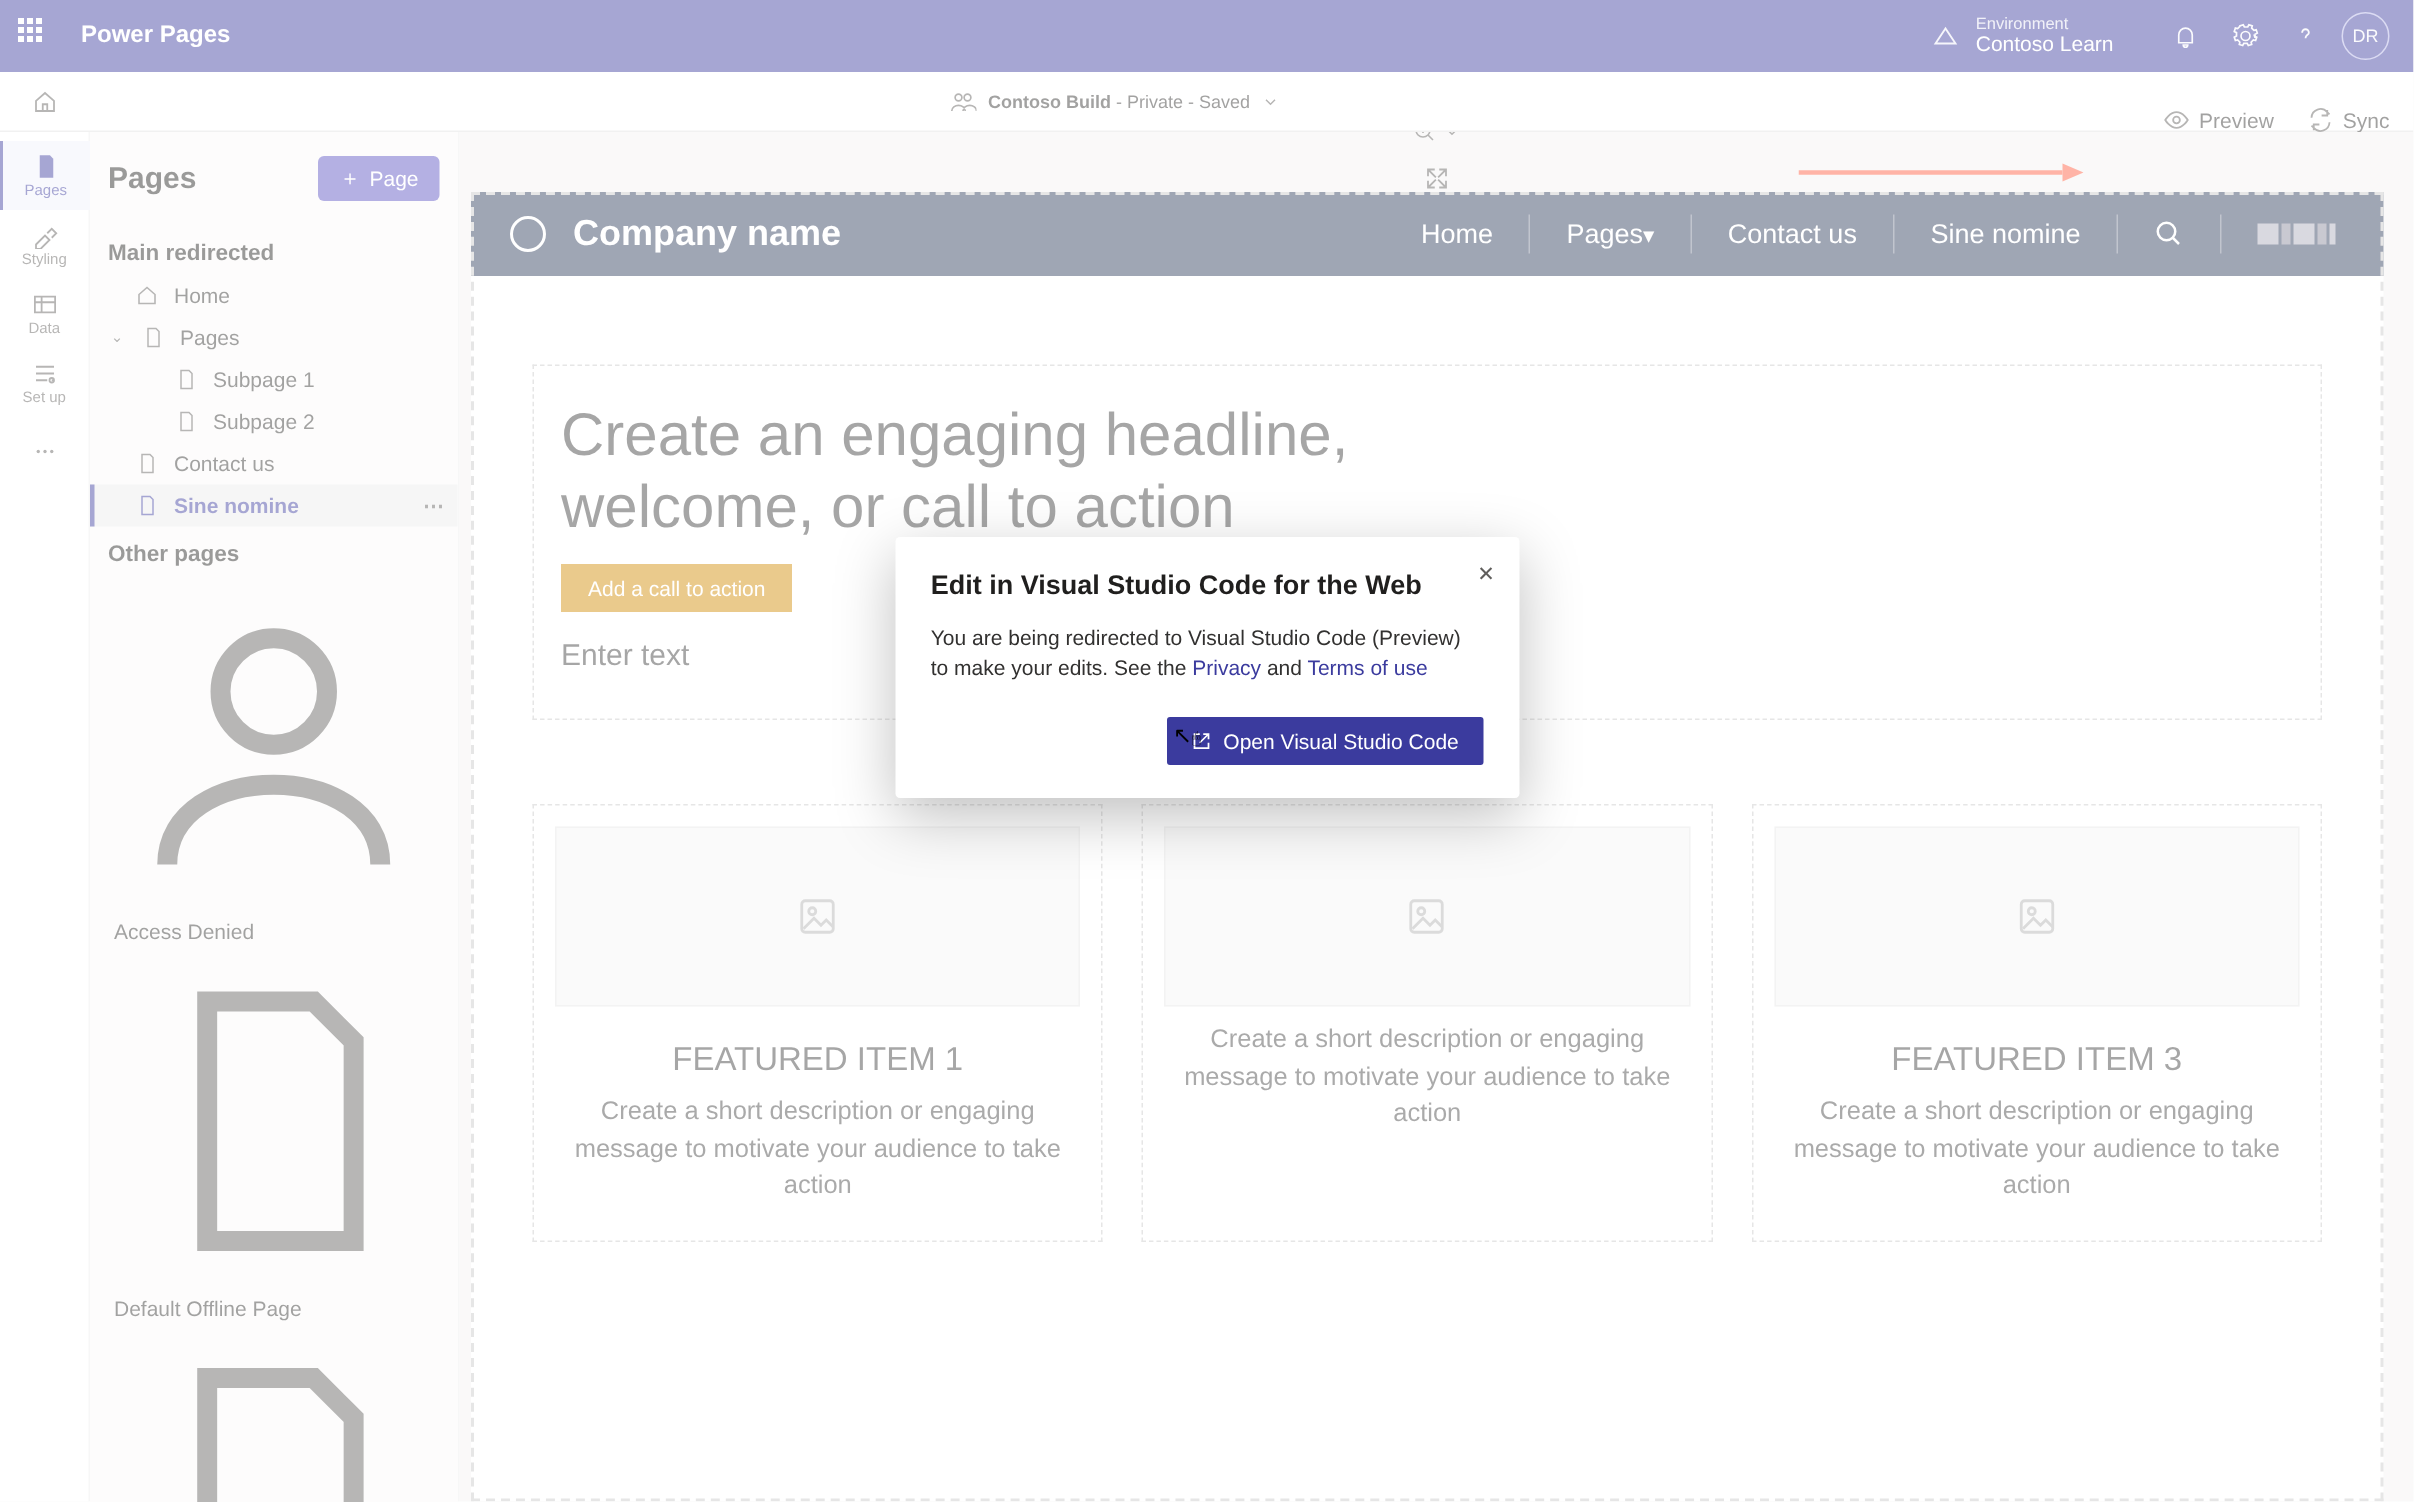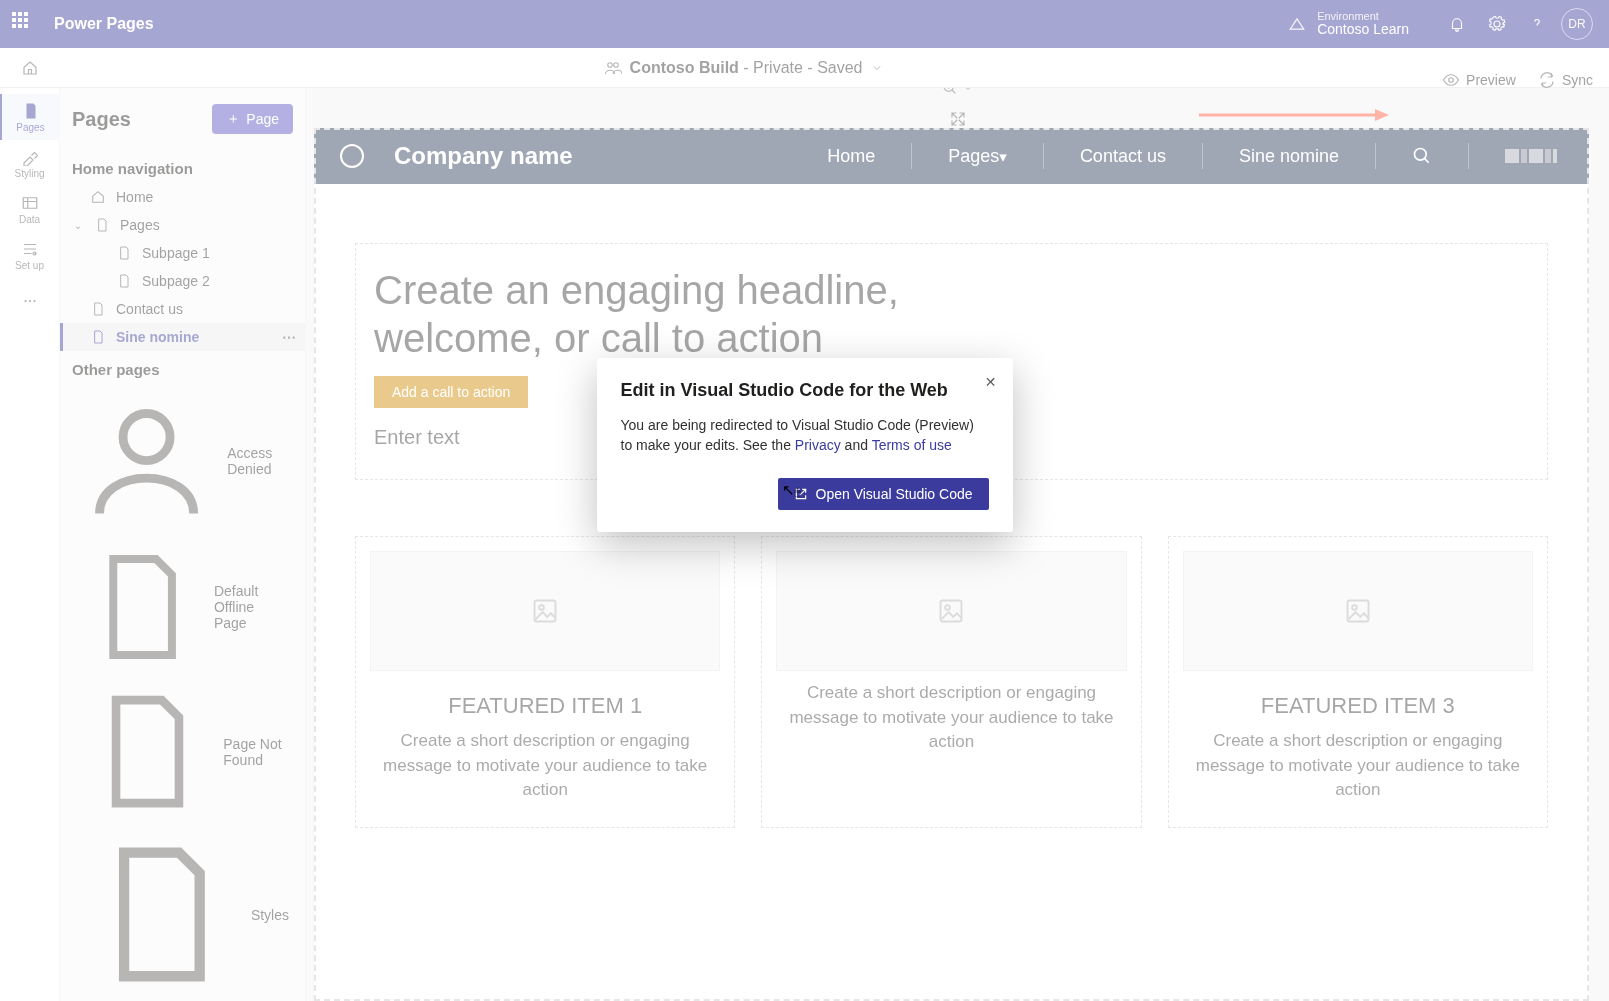--- a/index.html
+++ b/index.html
@@ -15,21 +15,21 @@
 .env-block .env-icon { width: 20px; height: 20px; opacity: .9; }
 .env-text { display:flex; flex-direction:column; line-height:1.1;}
 .env-text small { font-size:11px; opacity:.85;}
 .env-text span { font-size:14px;}
 .top-icon { width: 40px; display:flex; justify-content:center; align-items:center; cursor:pointer; opacity:.95;}
 .avatar { width:32px; height:32px; border:1px solid #b6b6e8; border-radius:50%; display:flex; align-items:center; justify-content:center; font-size:12px;}
 
 
 .subbar { height:40px; background:#fff; border-bottom:1px solid #e1e1e1; display:flex; align-items:center; padding:0 16px; }
 .subbar .home-btn { width:28px; display:flex; justify-content:center; cursor:pointer;}
-.subbar-center { flex:1; display:flex; justify-content:center; align-items:center; gap:8px; font-size:16px; color:#323130;}
+.subbar-center { flex:1; display:flex; justify-content:center; align-items:center; gap:8px; font-size:12px; color:#323130;}
 .subbar-center .people-icon { width:18px; height:18px; }
 .subbar-right { display:flex; align-items:center; gap:22px; font-size:14px; color:#323130;margin-top:25px;}
 .subbar-right .item { display:flex; align-items:center; gap:6px; cursor:pointer;}
 
 
 .rail { position:absolute; top:88px; left:0; width:60px; bottom:0; background:#fff; border-right:1px solid #eee; display:flex; flex-direction:column; align-items:center; padding-top:6px; z-index:2;}
 .rail-item { width:60px; height:46px; display:flex; flex-direction:column; align-items:center; justify-content:center; font-size:10px; color:#605e5c; cursor:pointer; gap:2px;}
 .rail-item svg { width:18px; height:18px;}
 .rail-item.active { background:#eff1fb; color:#3b3b9e; border-left:2px solid #3b3b9e;}
 
@@ -41,36 +41,36 @@
 .group-title { font-size:15px; font-weight:600; padding:10px 12px 6px 12px; color:#201f1e;}
 .tree-item { display:flex; align-items:center; gap:10px; padding:6px 8px 6px 12px; font-size:14px; color:#323130; cursor:pointer;}
 .tree-item .chev { width:12px; text-align:center; color:#605e5c; font-size:10px;}
 .tree-item .file-ic { width:16px; height:16px; color:#605e5c;}
 .tree-item.indent1 { padding-left:30px;}
 .tree-item.indent2 { padding-left:56px;}
 .tree-item.selected { background:#eaeaea; position:relative;}
 .tree-item.selected::before { content:""; position:absolute; left:0; top:0; bottom:0; width:3px; background:#3b3b9e;}
 .tree-item.selected .label { color:#3b3b9e; font-weight:600;}
 .more-dots { margin-left:auto; color:#605e5c; letter-spacing:1px; font-weight:bold;}
-.other-item { display:flex; align-items:center; gap:10px; padding:6px 16px; font-size:14px; color:#323130; cursor:pointer;}
+.other-item { display:flex; gap:10px; padding:6px 16px; font-size:14px; color:#323130; cursor:pointer;flex-direction:column;}
 
 
 .canvas-wrap { position:absolute; top:88px; left:306px; right:0; bottom:0; background:#f3f2f1; overflow:hidden;}
 .canvas-toolbar { height:40px; display:flex; align-items:center; justify-content:flex-end; gap:14px; padding:0 20px; font-size:14px; color:#323130;flex-direction:column;}
 .edit-code { display:flex; align-items:center; gap:6px; cursor:pointer;}
 .vs-logo { width:18px; height:18px; fill:#0098ff;}
 .zoom { display:flex; align-items:center; gap:4px; cursor:pointer; color:#605e5c;}
 .expand-btn { cursor:pointer; color:#605e5c;}
 
 
 .arrow { position:absolute; top:108px; right:220px; width:190px; height:14px; pointer-events:none; z-index:3;}
 
 
 .site { position:absolute; top:40px; left:8px; right:20px; bottom:0; background:#fff; outline:2px dashed #c8c8c8; outline-offset:-2px;}
-.site-nav { height:56px; background:#2c3b5a; color:#fff; display:flex; align-items:center; padding:0 26px; gap:30px; font-size:18px;}
+.site-nav { height:56px; background:#2c3b5a; color:#fff; display:flex; align-items:center; padding:0 26px; gap:18px; font-size:18px;}
 .site-nav .logo { width:24px; height:24px; border:2px solid #fff; border-radius:50%; display:inline-block;}
 .site-nav .site-title { font-size:24px; font-weight:600;}
 .site-nav .nav-spacer { flex:1;}
 .site-nav .nav-item { padding:0 6px; cursor:pointer;}
 .site-nav .divider { width:1px; height:26px; background:rgba(255,255,255,.35);}
 .hero { margin:60px 42px 10px 42px; padding:22px 18px 30px 18px; outline:1px dashed #c8c8c8;}
 .hero h1 { font-size:40px; font-weight:400; color:#3a3a3a; line-height:1.2; max-width:640px;}
 .cta { margin-top:14px; background:#d18a00; color:#fff; padding:8px 18px; border:none; font-size:14px; cursor:pointer;}
 .enter-text { margin-top:18px; font-size:20px; color:#3a3a3a;}
 .cards-row { display:flex; gap:28px; margin:58px 42px 0 42px;}
@@ -206,21 +206,21 @@
 </div>
 
 <div class="pages-panel">
   <div class="pages-head">
     <h2>Pages</h2>
     <button class="page-btn">
         <span>＋</span>
         <span>Page</span>
       </button>
   </div>
-  <div class="group-title">Home navigation</div>
+  <div class="group-title">Main redirected</div>
 
   <div class="tree-item indent1">
     <svg class="file-ic" viewBox="0 0 24 24">
         <path fill="none" stroke="currentColor" stroke-width="1.6" d="M4 11l8-7 8 7v9H4v-9z"></path>
       </svg>
     <span class="label">Home</span>
   </div>
   <div class="tree-item" style="padding-left:12px;">
     <span class="chev">⌄</span>
     <svg class="file-ic" viewBox="0 0 24 24">

